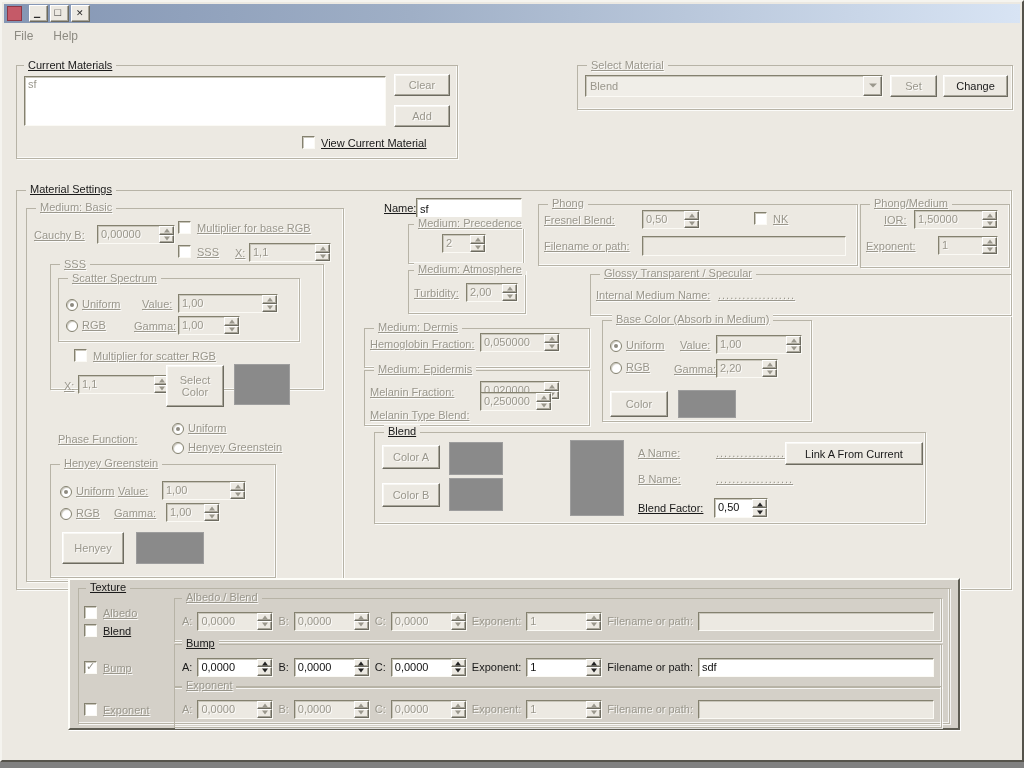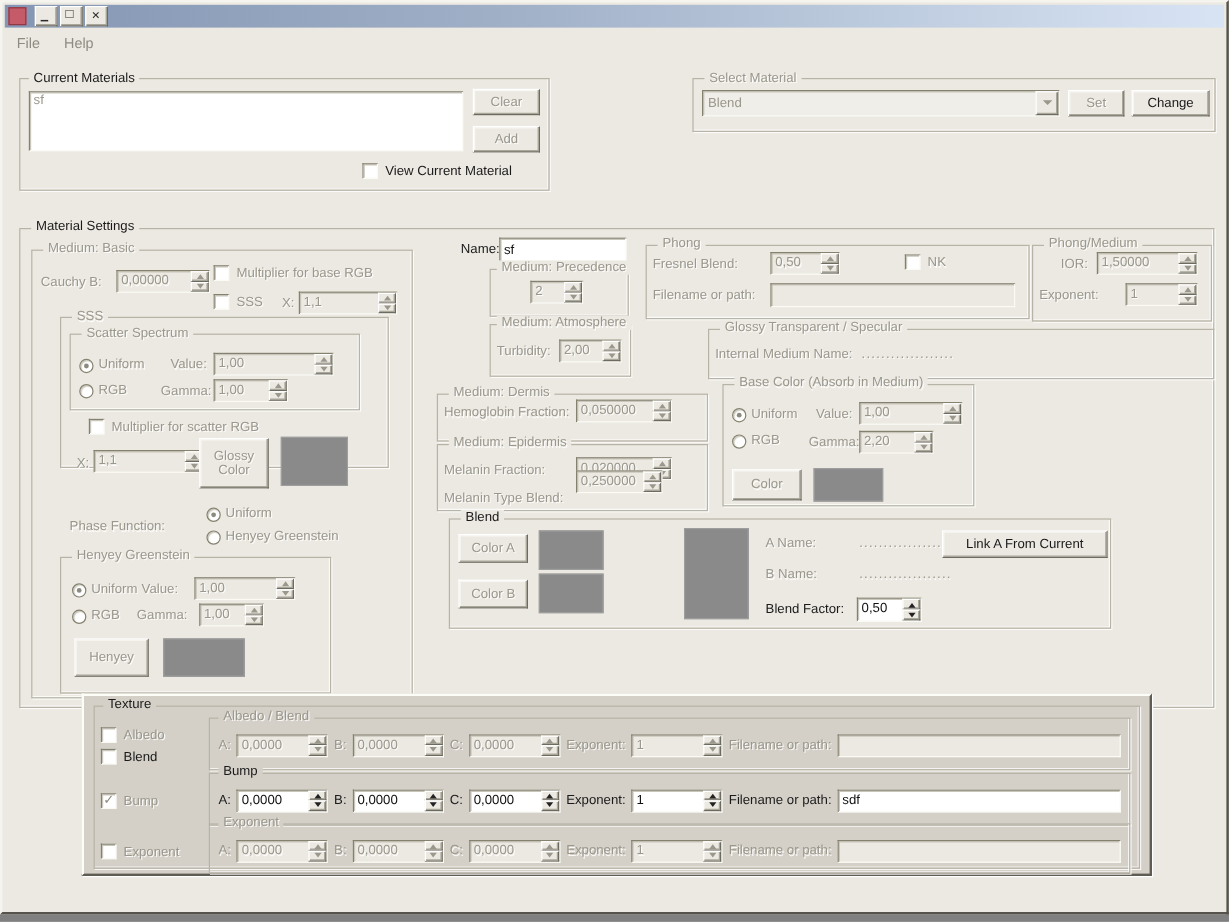--- a/index.html
+++ b/index.html
@@ -16,25 +16,25 @@
   .wbtn{width:17px;height:15px;margin-left:2px;background:#ECE9E2;position:relative;
     border:1px solid;border-color:#FFF #6D6B60 #6D6B60 #FFF;box-shadow:inset -1px -1px 0 #A9A69A;
     font-size:10px;color:#2b2b2b;text-align:center;line-height:13px;}
   .wbtn.min::after{content:"▁";font-size:8px;position:absolute;left:4px;top:1px;}
   .wbtn.max::after{content:"□";font-size:11px;position:absolute;left:3.5px;top:0;}
   .wbtn.cls::after{content:"✕";font-size:9px;position:absolute;left:4px;top:1px;}
   
   #menubar{position:absolute;left:2px;top:21px;right:2px;height:26px;display:flex;align-items:center;}
   .menu-item{font-size:12px;color:#8D8B82;padding:4px 10px;}
   
-  .lbl{position:absolute;font-size:11px;color:#1a1a1a;white-space:nowrap;}
+  .lbl{position:absolute;font-size:11px;color:#1a1a1a;white-space:nowrap;text-decoration:underline;}
   .dis{color:#9A978C !important;text-shadow:1px 1px 0 rgba(255,255,255,.85);}
   .gb{position:absolute;border:1px solid #B7B3A6;
     box-shadow:inset -1px -1px 0 rgba(255,255,255,.75),1px 1px 0 rgba(255,255,255,.8);}
-  .cap{position:absolute;font-size:11px;background:#ECE9E2;padding:0 4px;white-space:nowrap;color:#1a1a1a;z-index:3;}
+  .cap{position:absolute;font-size:11px;background:#ECE9E2;padding:0 4px;white-space:nowrap;color:#1a1a1a;z-index:3;text-decoration:underline;}
   .btn{position:absolute;font-size:11px;display:flex;align-items:center;justify-content:center;
     text-align:center;background:#ECE9E2;color:#1a1a1a;box-sizing:border-box;
     border:1px solid;border-color:#FFFFFF #6D6B60 #6D6B60 #FFFFFF;
     box-shadow:inset -1px -1px 0 #A9A69A,inset 1px 1px 0 #F8F7F3;}
   .field{position:absolute;font-size:11px;background:#fff;color:#111;box-sizing:border-box;
     border:1px solid;border-color:#84816F #FBFAF5 #FBFAF5 #84816F;
     box-shadow:inset 1px 1px 0 #C9C6BB;padding:2px 3px;font-family:"Liberation Sans",sans-serif;}
   .field.dis{background:#ECE9E2;}
   input.field{outline:none;}
   .spin{position:absolute;display:flex;height:19px;box-sizing:border-box;background:#ECE9E2;
@@ -168,21 +168,21 @@
   <div class="cb" style="left:72px;top:347px"></div>
   <div class="lbl dis" style="left:91px;top:348px">Multiplier for scatter RGB</div>
   <div class="lbl dis" style="left:62px;top:378px">X:</div>
   <div class="spin dis" style="left:76px;top:373px;width:92px">
       <span class="sv">1,1</span>
       <span class="sb">
         <i class="u"></i>
         <i class="d"></i>
       </span>
     </div>
-  <div class="btn dis" style="left:164px;top:363px;width:58px;height:42px">Glossy Color</div>
+  <div class="btn dis" style="left:164px;top:363px;width:58px;height:42px">Select Color</div>
   <div class="swatch" style="left:232px;top:362px;width:56px;height:41px"></div>
 
   <div class="lbl dis" style="left:56px;top:431px">Phase Function:</div>
   <div class="radio on" style="left:170px;top:421px"></div>
   <div class="lbl dis" style="left:186px;top:420px">Uniform</div>
   <div class="radio" style="left:170px;top:440px"></div>
   <div class="lbl dis" style="left:186px;top:439px">Henyey Greenstein</div>
 
   <div class="gb" style="left:48px;top:462px;width:224px;height:112px"></div>
   <div class="cap dis" style="left:58px;top:455px">Henyey Greenstein</div>

